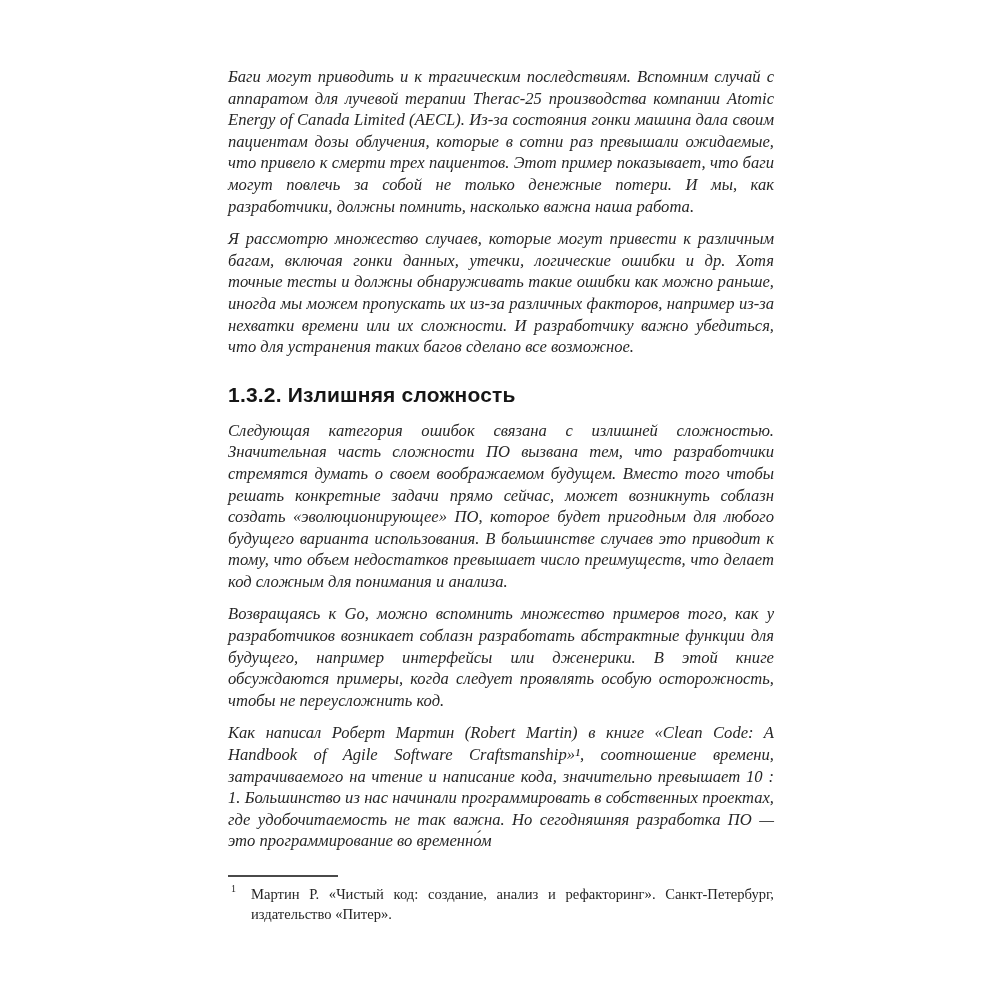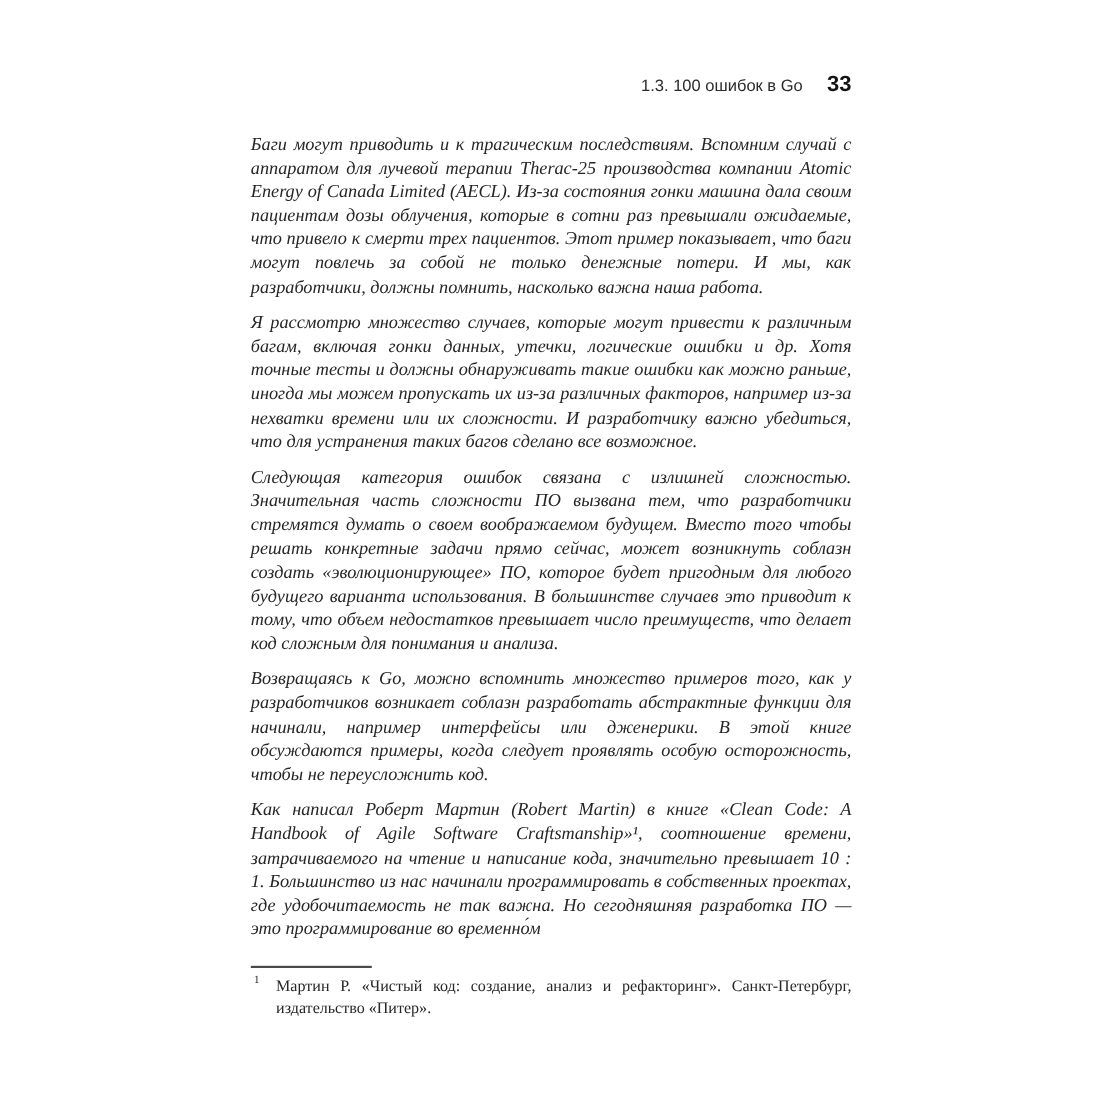--- a/index.html
+++ b/index.html
@@ -79,33 +79,30 @@
     line-height: 1;
     color: #262626;
   }
 </style>
 </head>
 <body>
 
 <div class="page">
   <div class="text-col">
 
-    <div class="running-head">
-      <span class="rh-title">1.3. 100 ошибок в Go</span>
-      <span class="rh-page">33</span>
-    </div>
 
     <p class="body-p">Баги могут приводить и к трагическим последствиям. Вспомним случай с аппаратом для лучевой терапии Therac-25 производства компании Atomic Energy of Canada Limited (AECL). Из-за состояния гонки машина дала своим пациентам дозы облучения, которые в сотни раз превышали ожидаемые, что привело к смерти трех пациентов. Этот пример показывает, что баги могут повлечь за собой не только денежные потери. И мы, как разработчики, должны помнить, насколько важна наша работа.</p>
 
     <p class="body-p">Я рассмотрю множество случаев, которые могут привести к различным багам, включая гонки данных, утечки, логические ошибки и др. Хотя точные тесты и должны обнаруживать такие ошибки как можно раньше, иногда мы можем пропускать их из-за различных факторов, например из-за нехватки времени или их сложности. И разработчику важно убедиться, что для устранения таких багов сделано все возможное.</p>
 
+    <h2 class="sec-h">1.3.2. Излишняя сложность</h2>
 
     <p class="body-p">Следующая категория ошибок связана с излишней сложностью. Значительная часть сложности ПО вызвана тем, что разработчики стремятся думать о своем воображаемом будущем. Вместо того чтобы решать конкретные задачи прямо сейчас, может возникнуть соблазн создать «эволюционирующее» ПО, которое будет пригодным для любого будущего варианта использования. В большинстве случаев это приводит к тому, что объем недостатков превышает число преимуществ, что делает код сложным для понимания и анализа.</p>
 
-    <p class="body-p">Возвращаясь к Go, можно вспомнить множество примеров того, как у разработчиков возникает соблазн разработать абстрактные функции для начинали, например интерфейсы или дженерики. В этой книге обсуждаются примеры, когда следует проявлять особую осторожность, чтобы не переусложнить код.</p>
+    <p class="body-p">Возвращаясь к Go, можно вспомнить множество примеров того, как у разработчиков возникает соблазн разработать абстрактные функции для будущего, например интерфейсы или дженерики. В этой книге обсуждаются примеры, когда следует проявлять особую осторожность, чтобы не переусложнить код.</p>
 
 
     <p class="body-p">Как написал Роберт Мартин (Robert Martin) в книге «Clean Code: A Handbook of Agile Software Craftsmanship»¹, соотношение времени, затрачиваемого на чтение и написание кода, значительно превышает 10 : 1. Большинство из нас начинали программировать в собственных проектах, где удобочитаемость не так важна. Но сегодняшняя разработка ПО — это программирование во временно́м</p>
 
     <div class="footnote">
       <div class="fn-rule"></div>
       <div class="fn-body">
         <sup class="fn-marker">1</sup>
         <span class="fn-text">Мартин Р. «Чистый код: создание, анализ и рефакторинг». Санкт-Петербург, издательство «Питер».</span>
       </div>

